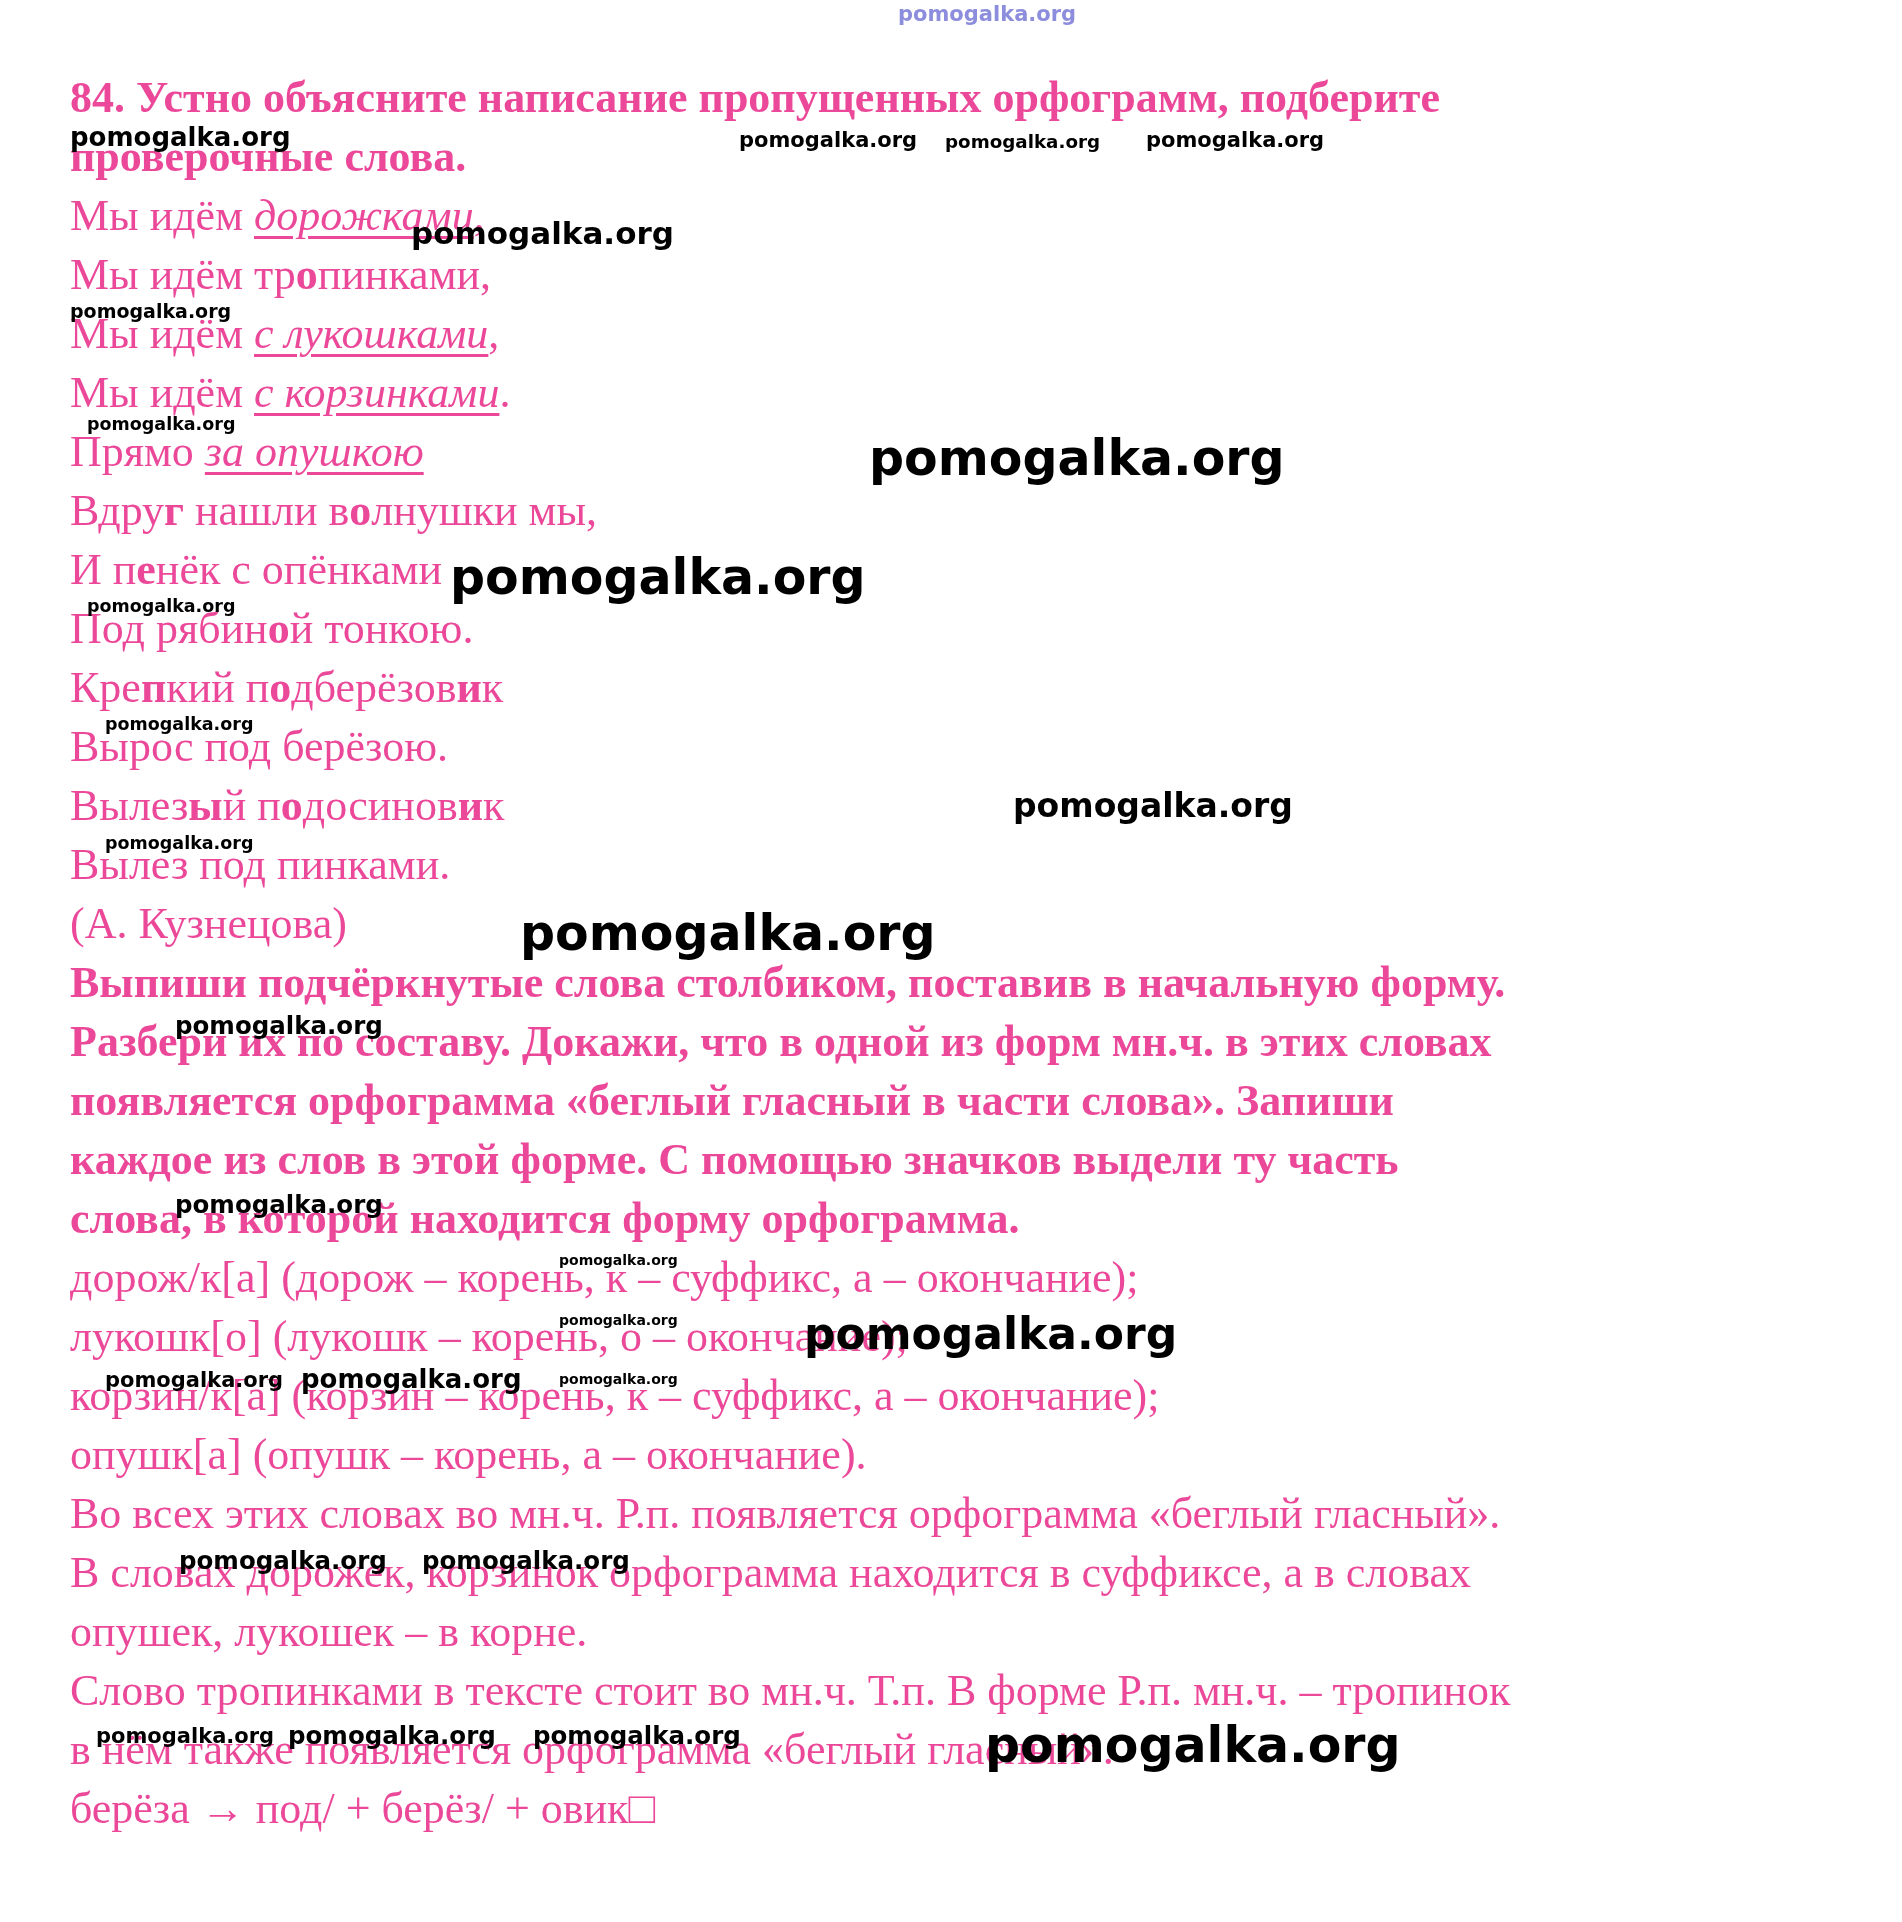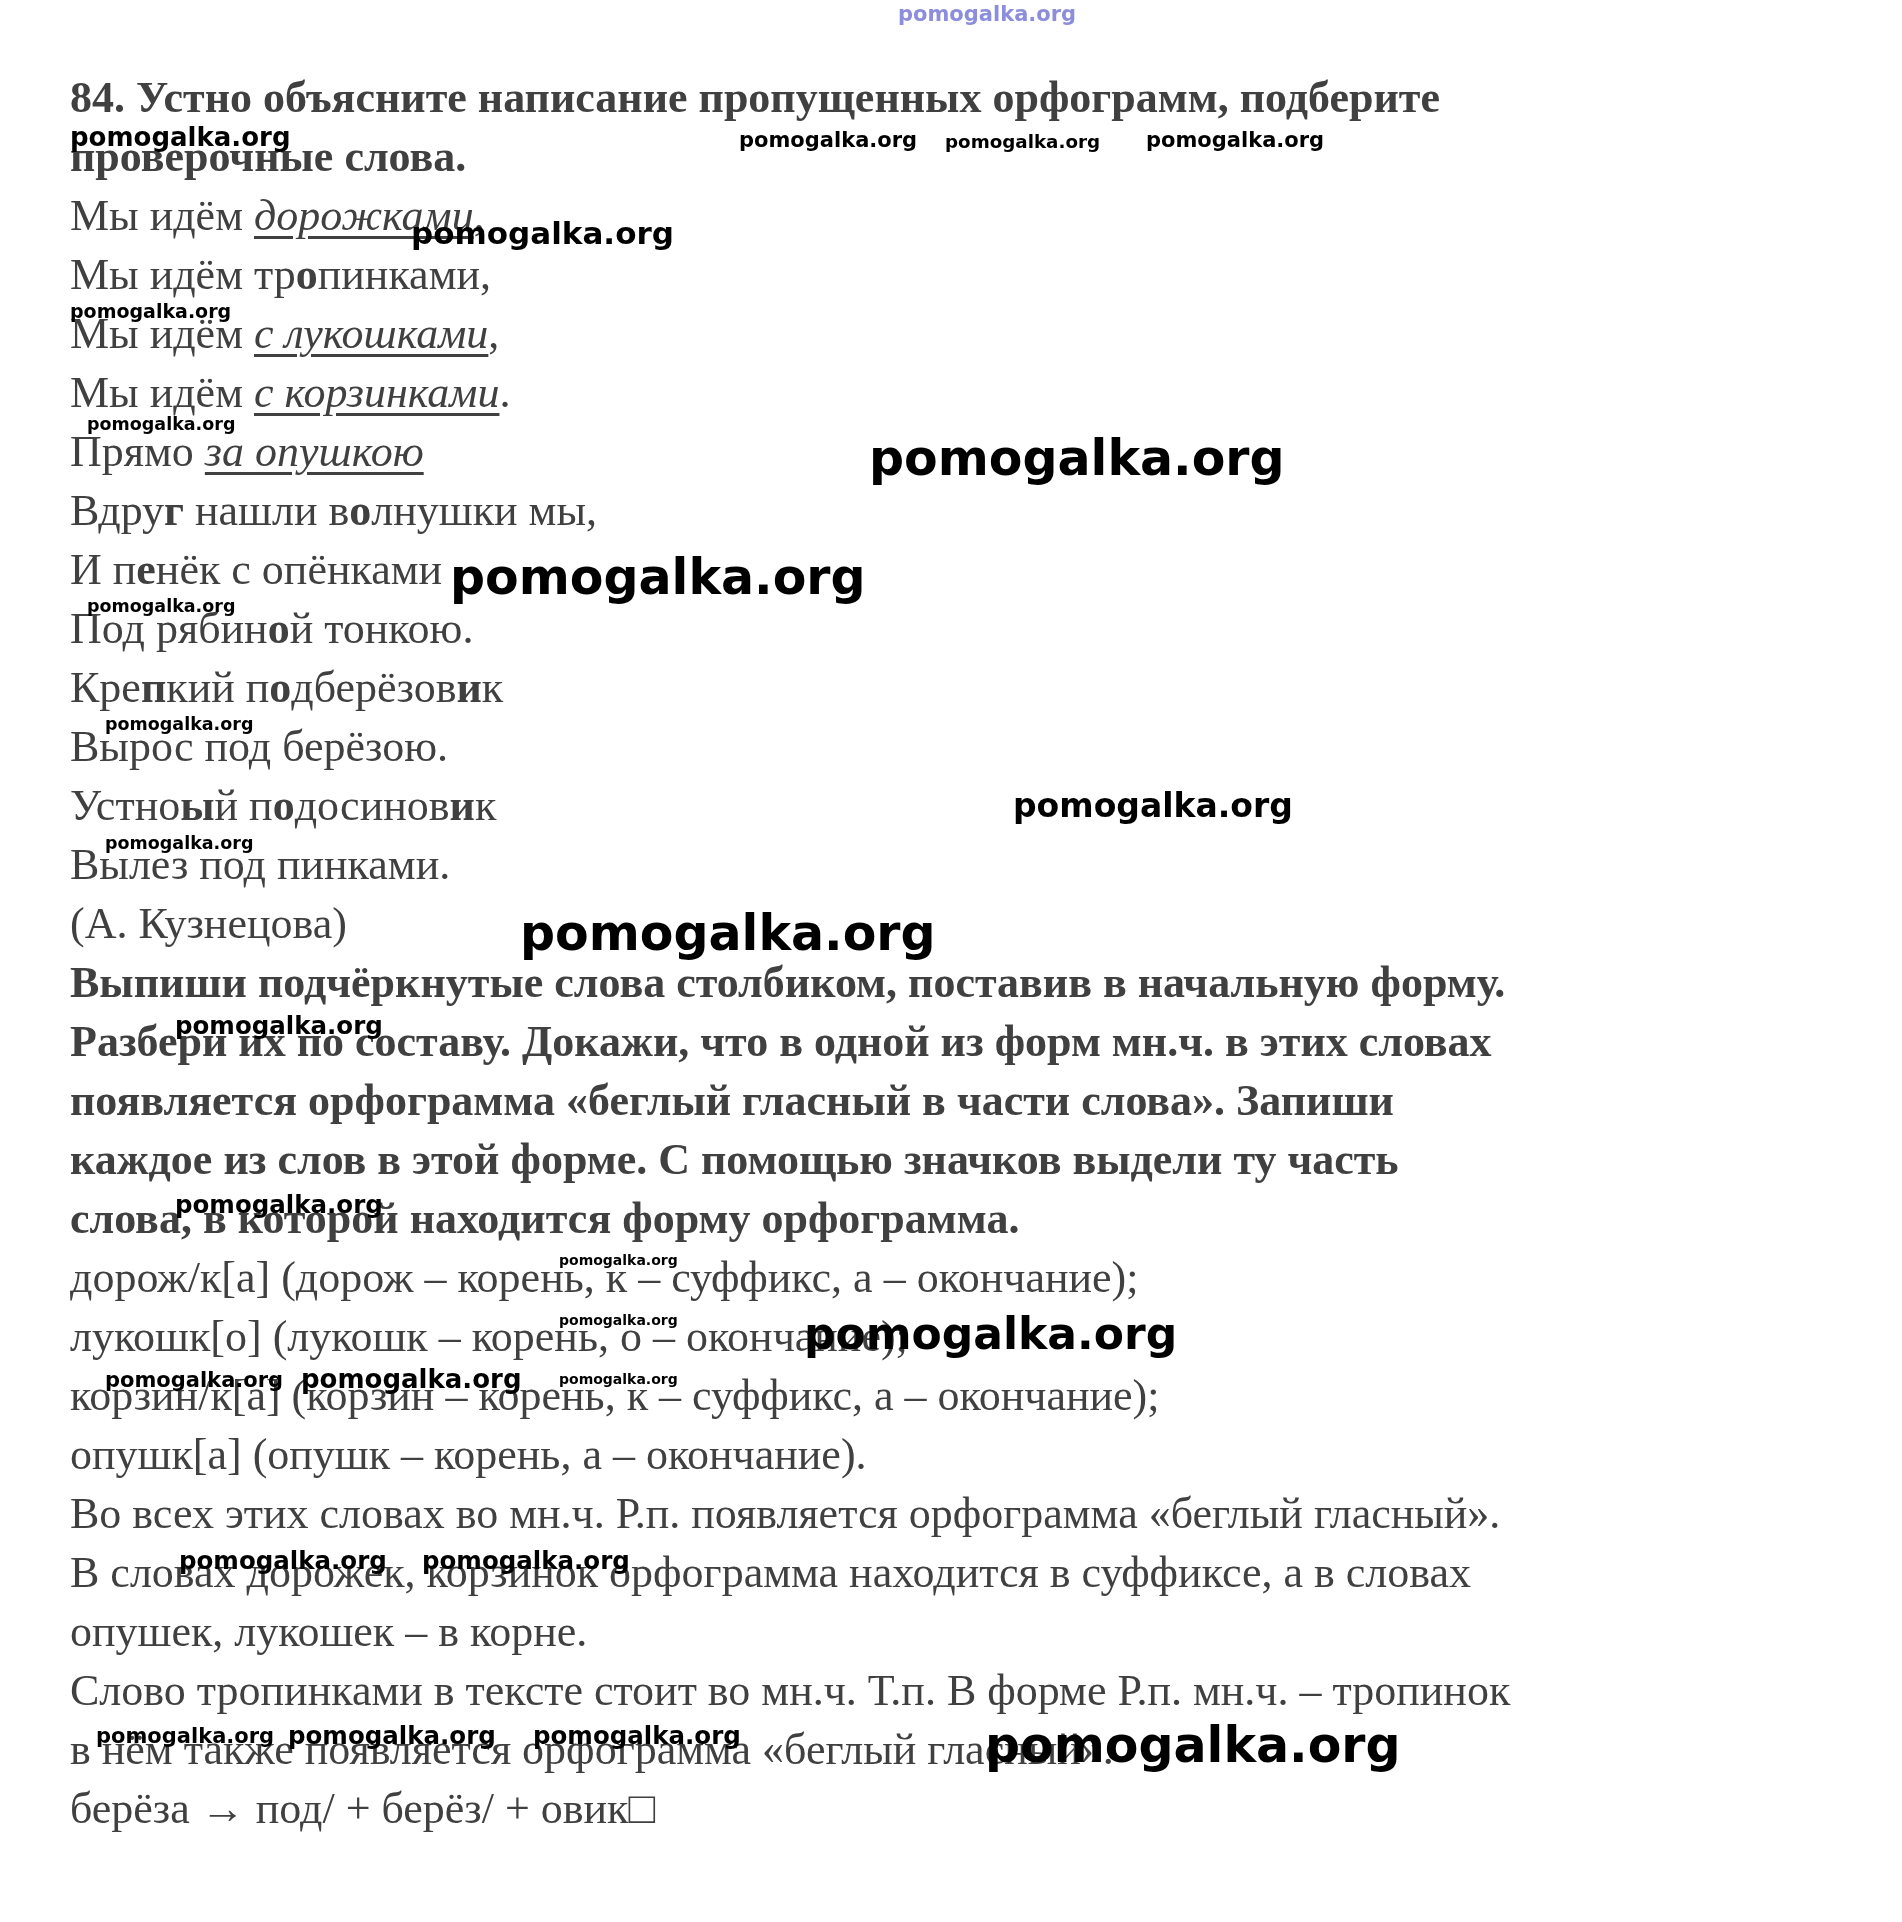--- a/index.html
+++ b/index.html
@@ -18,21 +18,21 @@
     position: absolute;
     left: 70px;
     top: 68px;
     right: 26px;
   }
   .line {
     font-family: "Liberation Serif", serif;
     font-size: 44px;
     height: 59px;
     line-height: 59px;
-    color: #404040;
+    color: #ec4899;
     white-space: nowrap;
   }
   .line.title, .line.bold {
     font-weight: bold;
   }
   .bold-letter {
     font-weight: bold;
   }
   .underlined {
     text-decoration: underline;
@@ -63,21 +63,21 @@
       <div class="line plain"><span>Мы идём </span><span class="underlined">дорожками</span><span>,</span></div>
       <div class="line plain"><span>Мы идём тр</span><span class="bold-letter">о</span><span>пинками,</span></div>
       <div class="line plain"><span>Мы идём </span><span class="underlined">с лукошками</span><span>,</span></div>
       <div class="line plain"><span>Мы идём </span><span class="underlined">с корзинками</span><span>.</span></div>
       <div class="line plain"><span>Прямо </span><span class="underlined">за опушкою</span></div>
       <div class="line plain"><span>Вдру</span><span class="bold-letter">г</span><span> нашли в</span><span class="bold-letter">о</span><span>лнушки мы,</span></div>
       <div class="line plain"><span>И п</span><span class="bold-letter">е</span><span>нёк с опёнками</span></div>
       <div class="line plain"><span>Под рябин</span><span class="bold-letter">о</span><span>й тонкою.</span></div>
       <div class="line plain"><span>Кре</span><span class="bold-letter">п</span><span>кий п</span><span class="bold-letter">о</span><span>дберёзов</span><span class="bold-letter">и</span><span>к</span></div>
       <div class="line plain"><span>Вырос под берёзою.</span></div>
-      <div class="line plain"><span>Устно</span><span class="bold-letter">ы</span><span>й п</span><span class="bold-letter">о</span><span>досинов</span><span class="bold-letter">и</span><span>к</span></div>
+      <div class="line plain"><span>Вылез</span><span class="bold-letter">ы</span><span>й п</span><span class="bold-letter">о</span><span>досинов</span><span class="bold-letter">и</span><span>к</span></div>
       <div class="line plain"><span>Вылез под пинками.</span></div>
       <div class="line plain"><span>(А. Кузнецова)</span></div>
       <div class="line bold"><span>Выпиши подчёркнутые слова столбиком, поставив в начальную форму.</span></div>
       <div class="line bold"><span>Разбери их по составу. Докажи, что в одной из форм мн.ч. в этих словах</span></div>
       <div class="line bold"><span>появляется орфограмма «беглый гласный в части слова». Запиши</span></div>
       <div class="line bold"><span>каждое из слов в этой форме. С помощью значков выдели ту часть</span></div>
       <div class="line bold"><span>слова, в которой находится форму орфограмма.</span></div>
       <div class="line plain"><span>дорож/к[а] (дорож – корень, к – суффикс, а – окончание);</span></div>
       <div class="line plain"><span>лукошк[о] (лукошк – корень, о – окончание);</span></div>
       <div class="line plain"><span>корзин/к[а] (корзин – корень, к – суффикс, а – окончание);</span></div>

